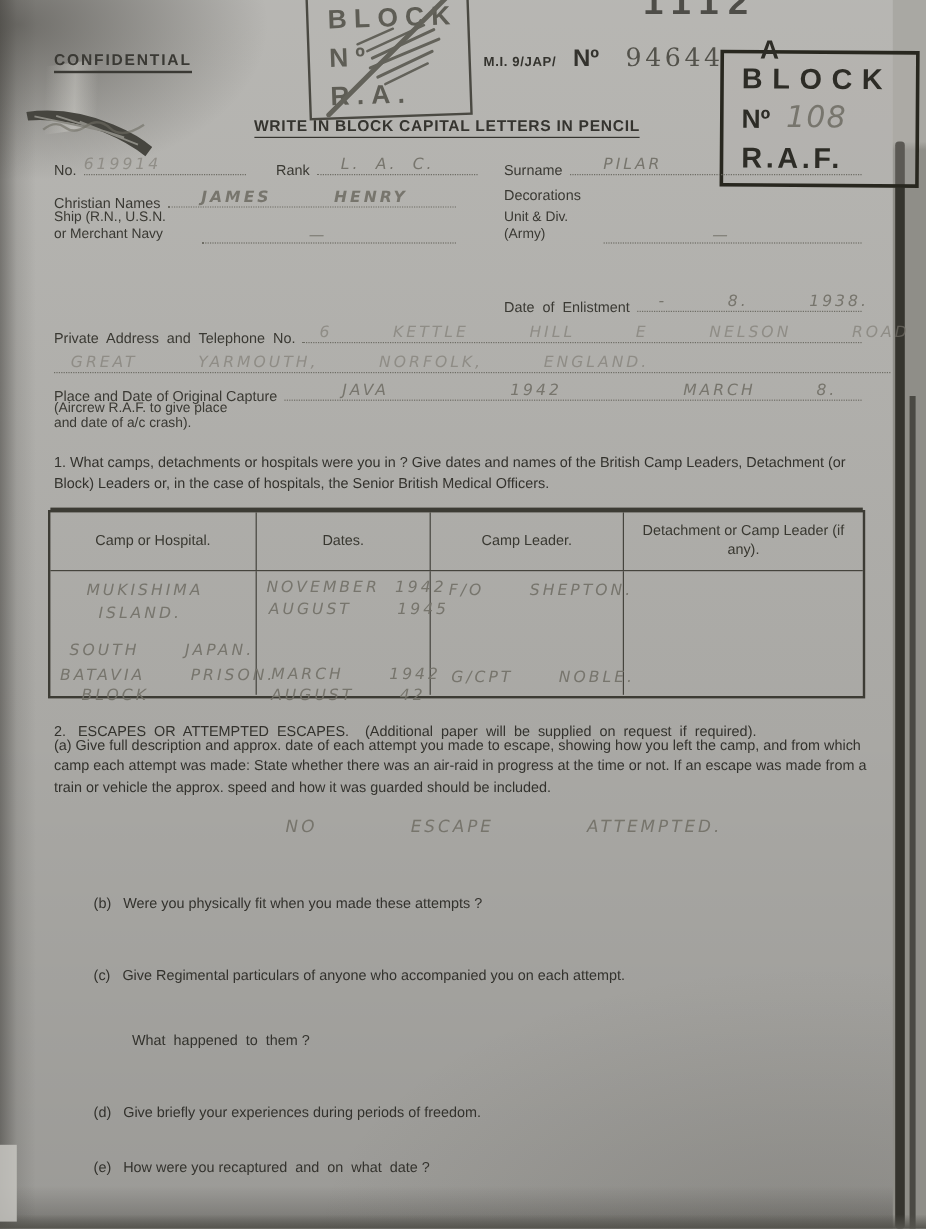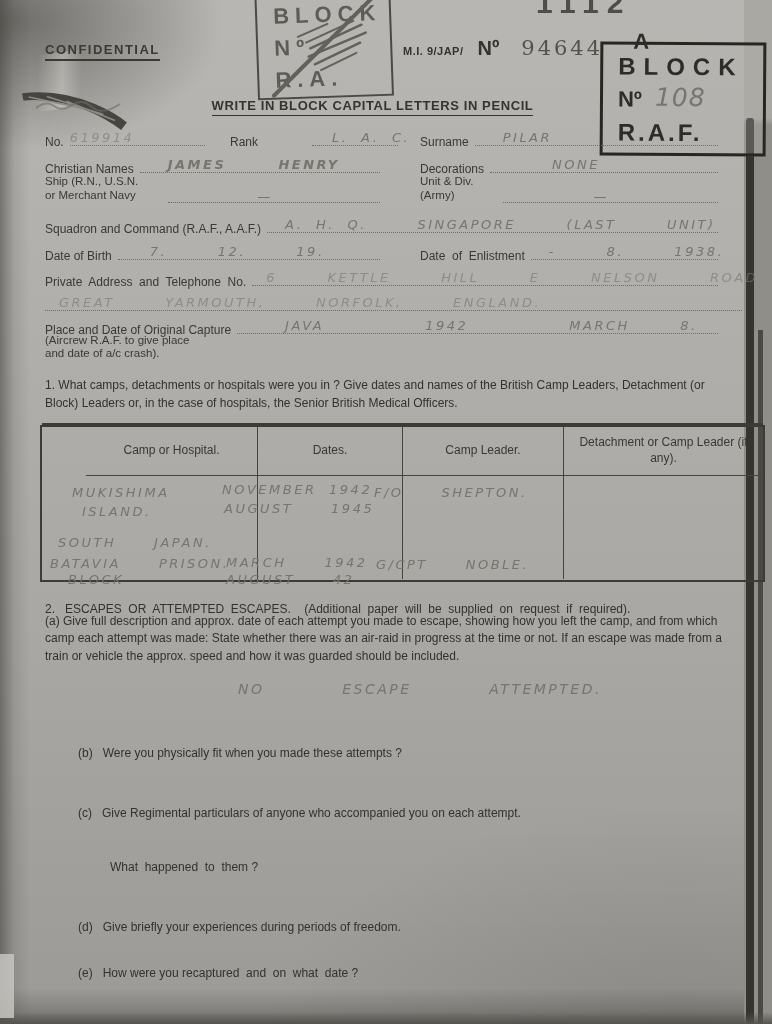--- a/index.html
+++ b/index.html
@@ -102,44 +102,41 @@
   <div class="abs" style="left:45px;top:96px;width:655px;text-align:center;">
     <span style="display:inline-block;font-size:13px;font-weight:bold;letter-spacing:.6px;border-bottom:1.5px solid #35342f;padding-bottom:2px;color:#35342f;">WRITE IN BLOCK CAPITAL LETTERS IN PENCIL</span>
   </div>
 
   <div class="abs fieldrow" style="left:45px;top:129px;width:160px;">
     <span class="lbl">No.</span>
     <span class="line">
         <span class="hw faint">619914</span>
       </span>
   </div>
-  <div class="abs fieldrow" style="left:230px;top:129px;width:168px;gap:48px;">
+  <div class="abs fieldrow" style="left:230px;top:129px;width:168px;">
     <span class="lbl">Rank</span>
     <span class="line">
         <span class="hw" style="left:20px;">L. A. C.</span>
       </span>
   </div>
   <div class="abs fieldrow" style="left:420px;top:129px;width:298px;">
     <span class="lbl">Surname</span>
     <span class="line">
         <span class="hw" style="left:28px;">PILAR</span>
       </span>
   </div>
 
   <div class="abs fieldrow" style="left:45px;top:156px;width:335px;">
     <span class="lbl">Christian Names</span>
     <span class="line">
         <span class="hw" style="left:28px;font-weight:bold;">JAMES    HENRY</span>
       </span>
   </div>
   <div class="abs fieldrow" style="left:420px;top:156px;width:298px;">
     <span class="lbl">Decorations</span>
-    <span class="line">
-        <span class="hw" style="left:62px;">NONE</span>
-      </span>
   </div>
 
   <div class="abs field2" style="left:45px;top:174px;width:335px;">
     <span class="lbls">
       <span style="display:block;">Ship (R.N., U.S.N.</span>
       <span style="display:block;">or Merchant Navy</span>
     </span>
     <span class="line">
         <span class="hw">—</span>
       </span>
@@ -147,33 +144,21 @@
   <div class="abs field2" style="left:420px;top:174px;width:298px;">
     <span class="lbls">
       <span style="display:block;">Unit &amp; Div.</span>
       <span style="display:block;">(Army)</span>
     </span>
     <span class="line">
         <span class="hw">—</span>
       </span>
   </div>
 
-  <div class="abs fieldrow" style="left:45px;top:216px;width:673px;">
-    <span class="lbl">Squadron and Command (R.A.F., A.A.F.)</span>
-    <span class="line">
-        <span class="hw" style="left:18px;">A. H. Q.    SINGAPORE    (LAST    UNIT)</span>
-      </span>
-  </div>
-
-  <div class="abs fieldrow" style="left:45px;top:243px;width:335px;">
-    <span class="lbl">Date of Birth</span>
-    <span class="line">
-        <span class="hw" style="left:32px;">7.    12.    19.</span>
-      </span>
-  </div>
+
   <div class="abs fieldrow" style="left:420px;top:243px;width:298px;">
     <span class="lbl">Date  of  Enlistment</span>
     <span class="line">
         <span class="hw" style="left:18px;">-    8.    1938.</span>
       </span>
   </div>
 
   <div class="abs fieldrow" style="left:45px;top:269px;width:673px;">
     <span class="lbl">Private  Address  and  Telephone  No.</span>
     <span class="line">
@@ -190,21 +175,21 @@
     <span class="lbl">Place and Date of Original Capture</span>
     <span class="line">
         <span class="hw" style="left:48px;">JAVA        1942        MARCH    8.</span>
       </span>
   </div>
   <div class="abs" style="left:45px;top:334px;font-size:11.5px;color:#3a3933;">(Aircrew R.A.F. to give place</div>
   <div class="abs" style="left:45px;top:347px;font-size:11.5px;color:#3a3933;">and date of a/c crash).</div>
 
   <div class="abs para" style="left:45px;top:376px;width:684px;">1.   What camps, detachments or hospitals were you in ?   Give dates and names of the British Camp Leaders,  Detachment (or Block) Leaders or, in the case of hospitals, the Senior British Medical Officers.</div>
 
-  <div class="abs camps-table" style="left:40px;top:425px;width:677px;height:153px;padding-left:44px;">
+  <div class="abs camps-table" style="left:40px;top:425px;width:677px;height:153px;">
     <div class="t-head">
       <div class="th">Camp or Hospital.</div>
       <div class="th">Dates.</div>
       <div class="th">Camp Leader.</div>
       <div class="th">Detachment or Camp Leader (if any).</div>
     </div>
     <div class="t-body">
       <div class="tc"></div>
       <div class="tc"></div>
       <div class="tc"></div>

